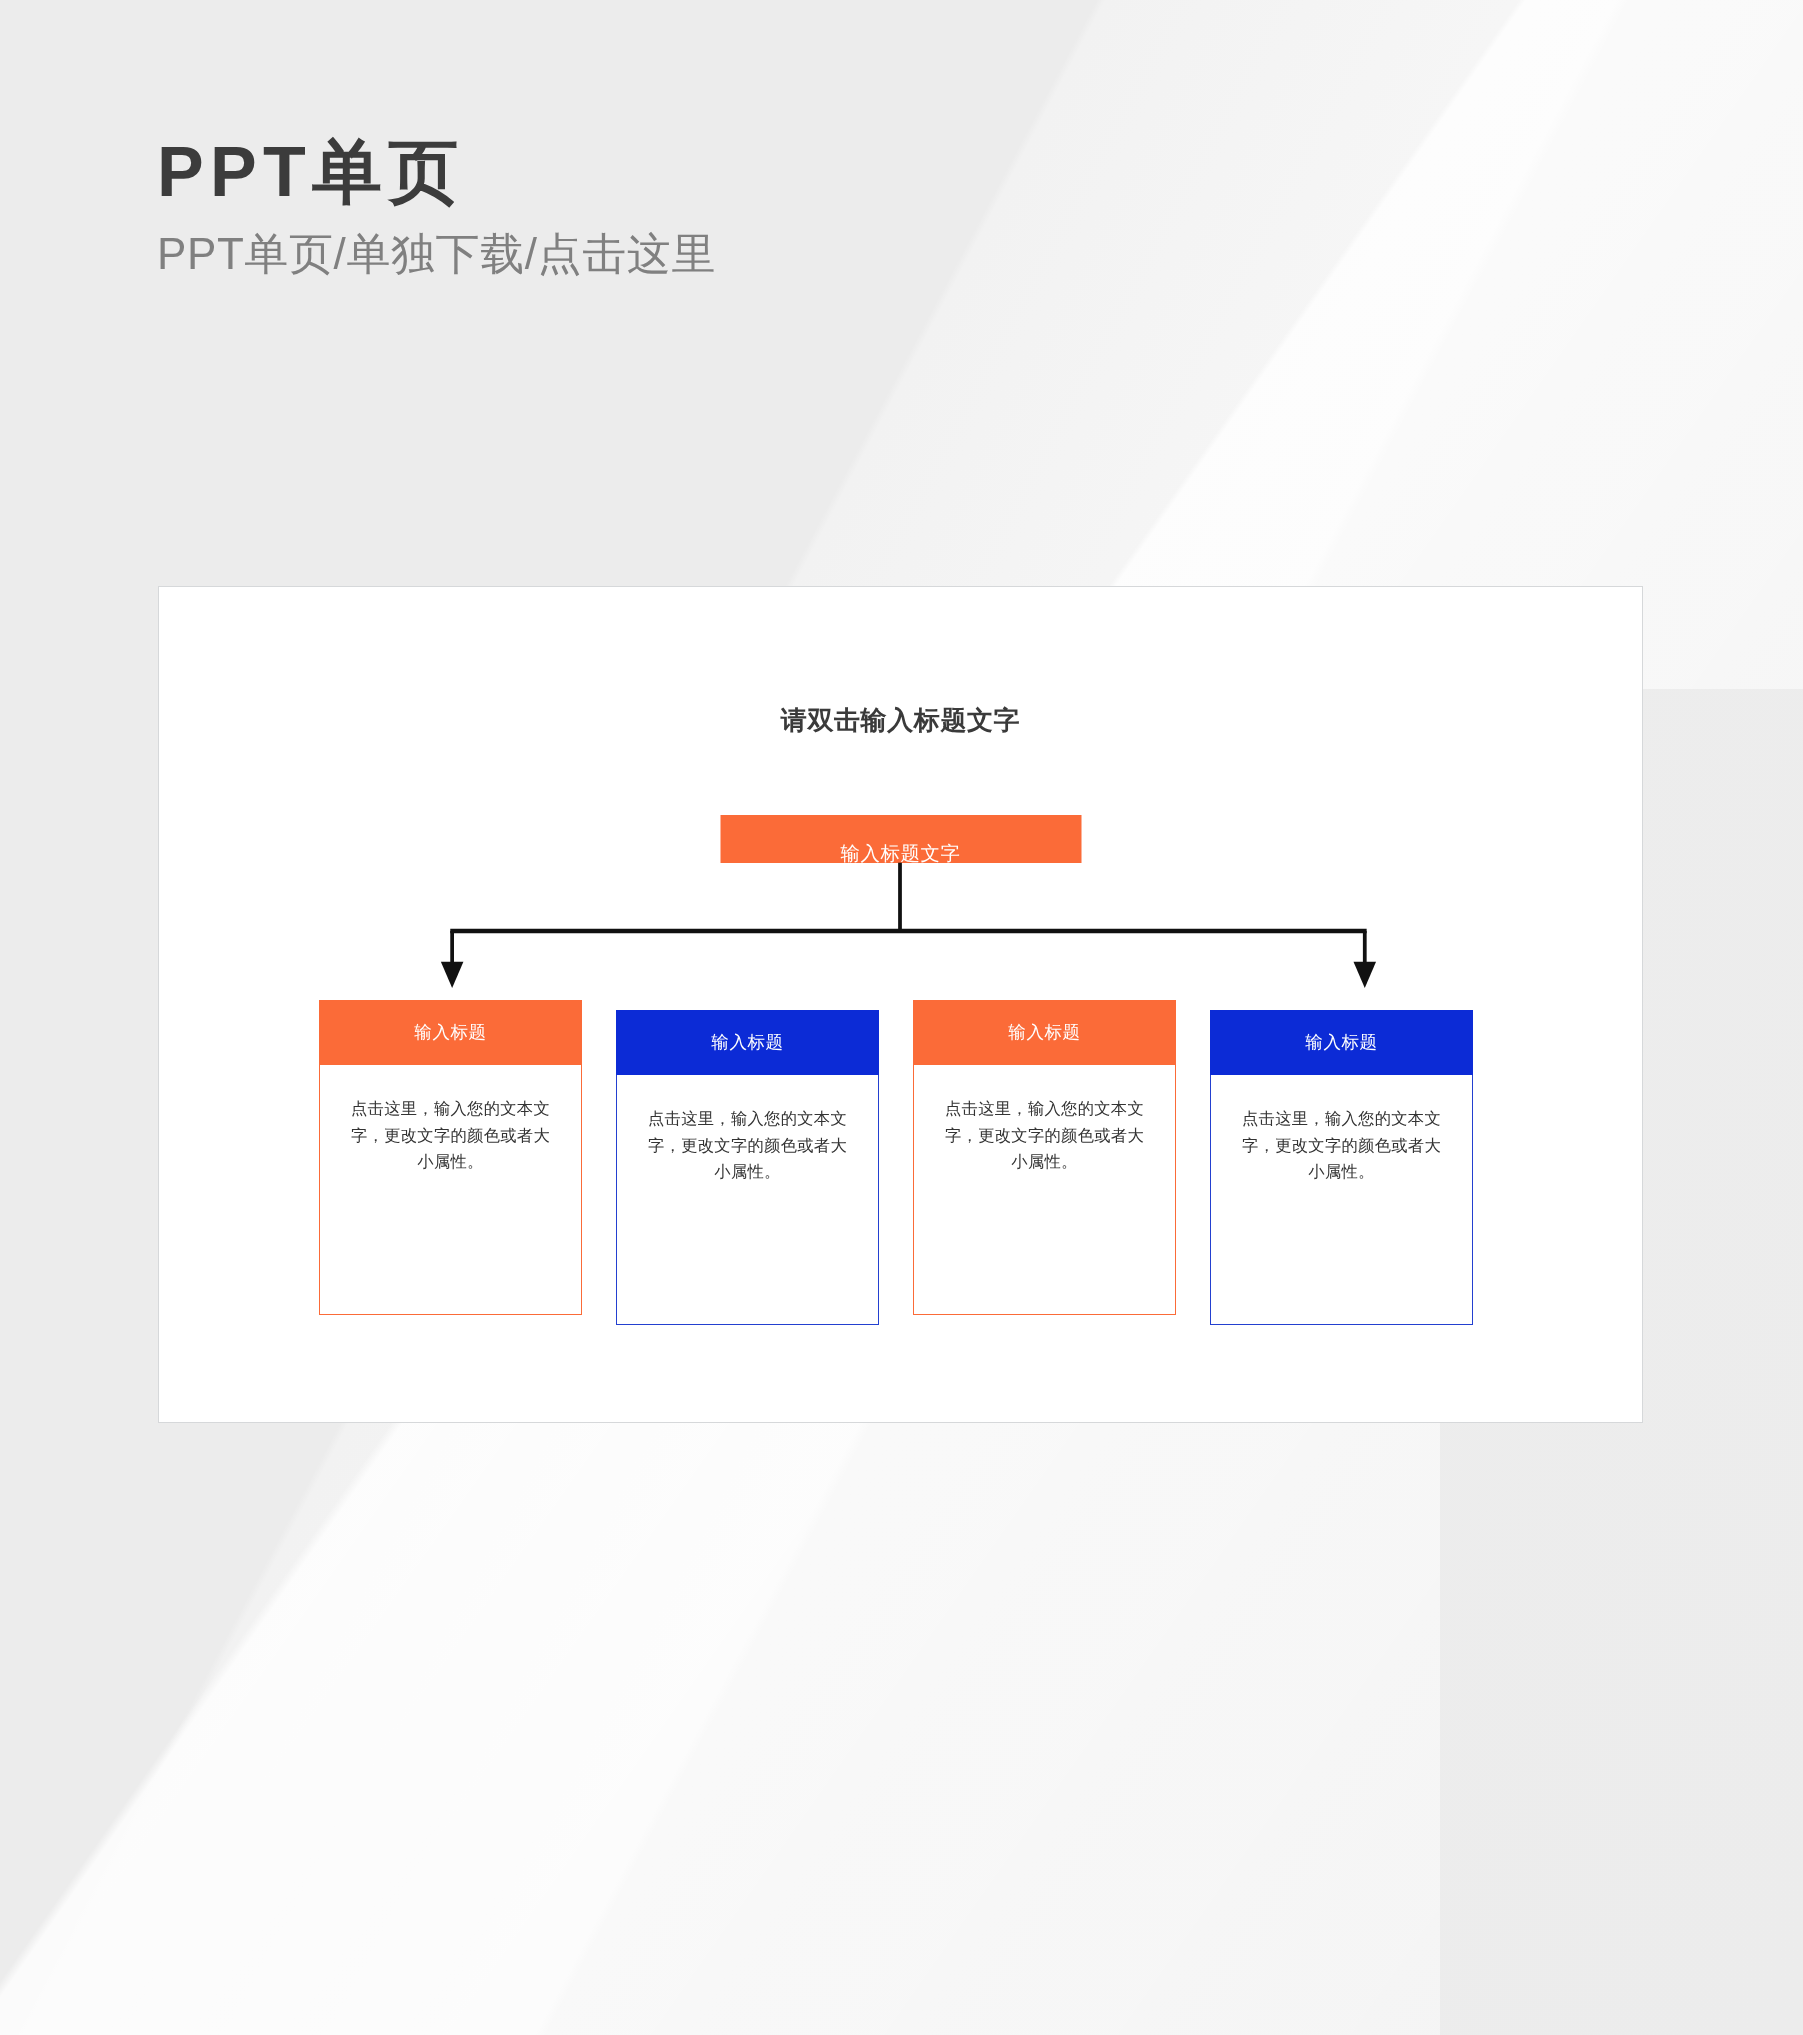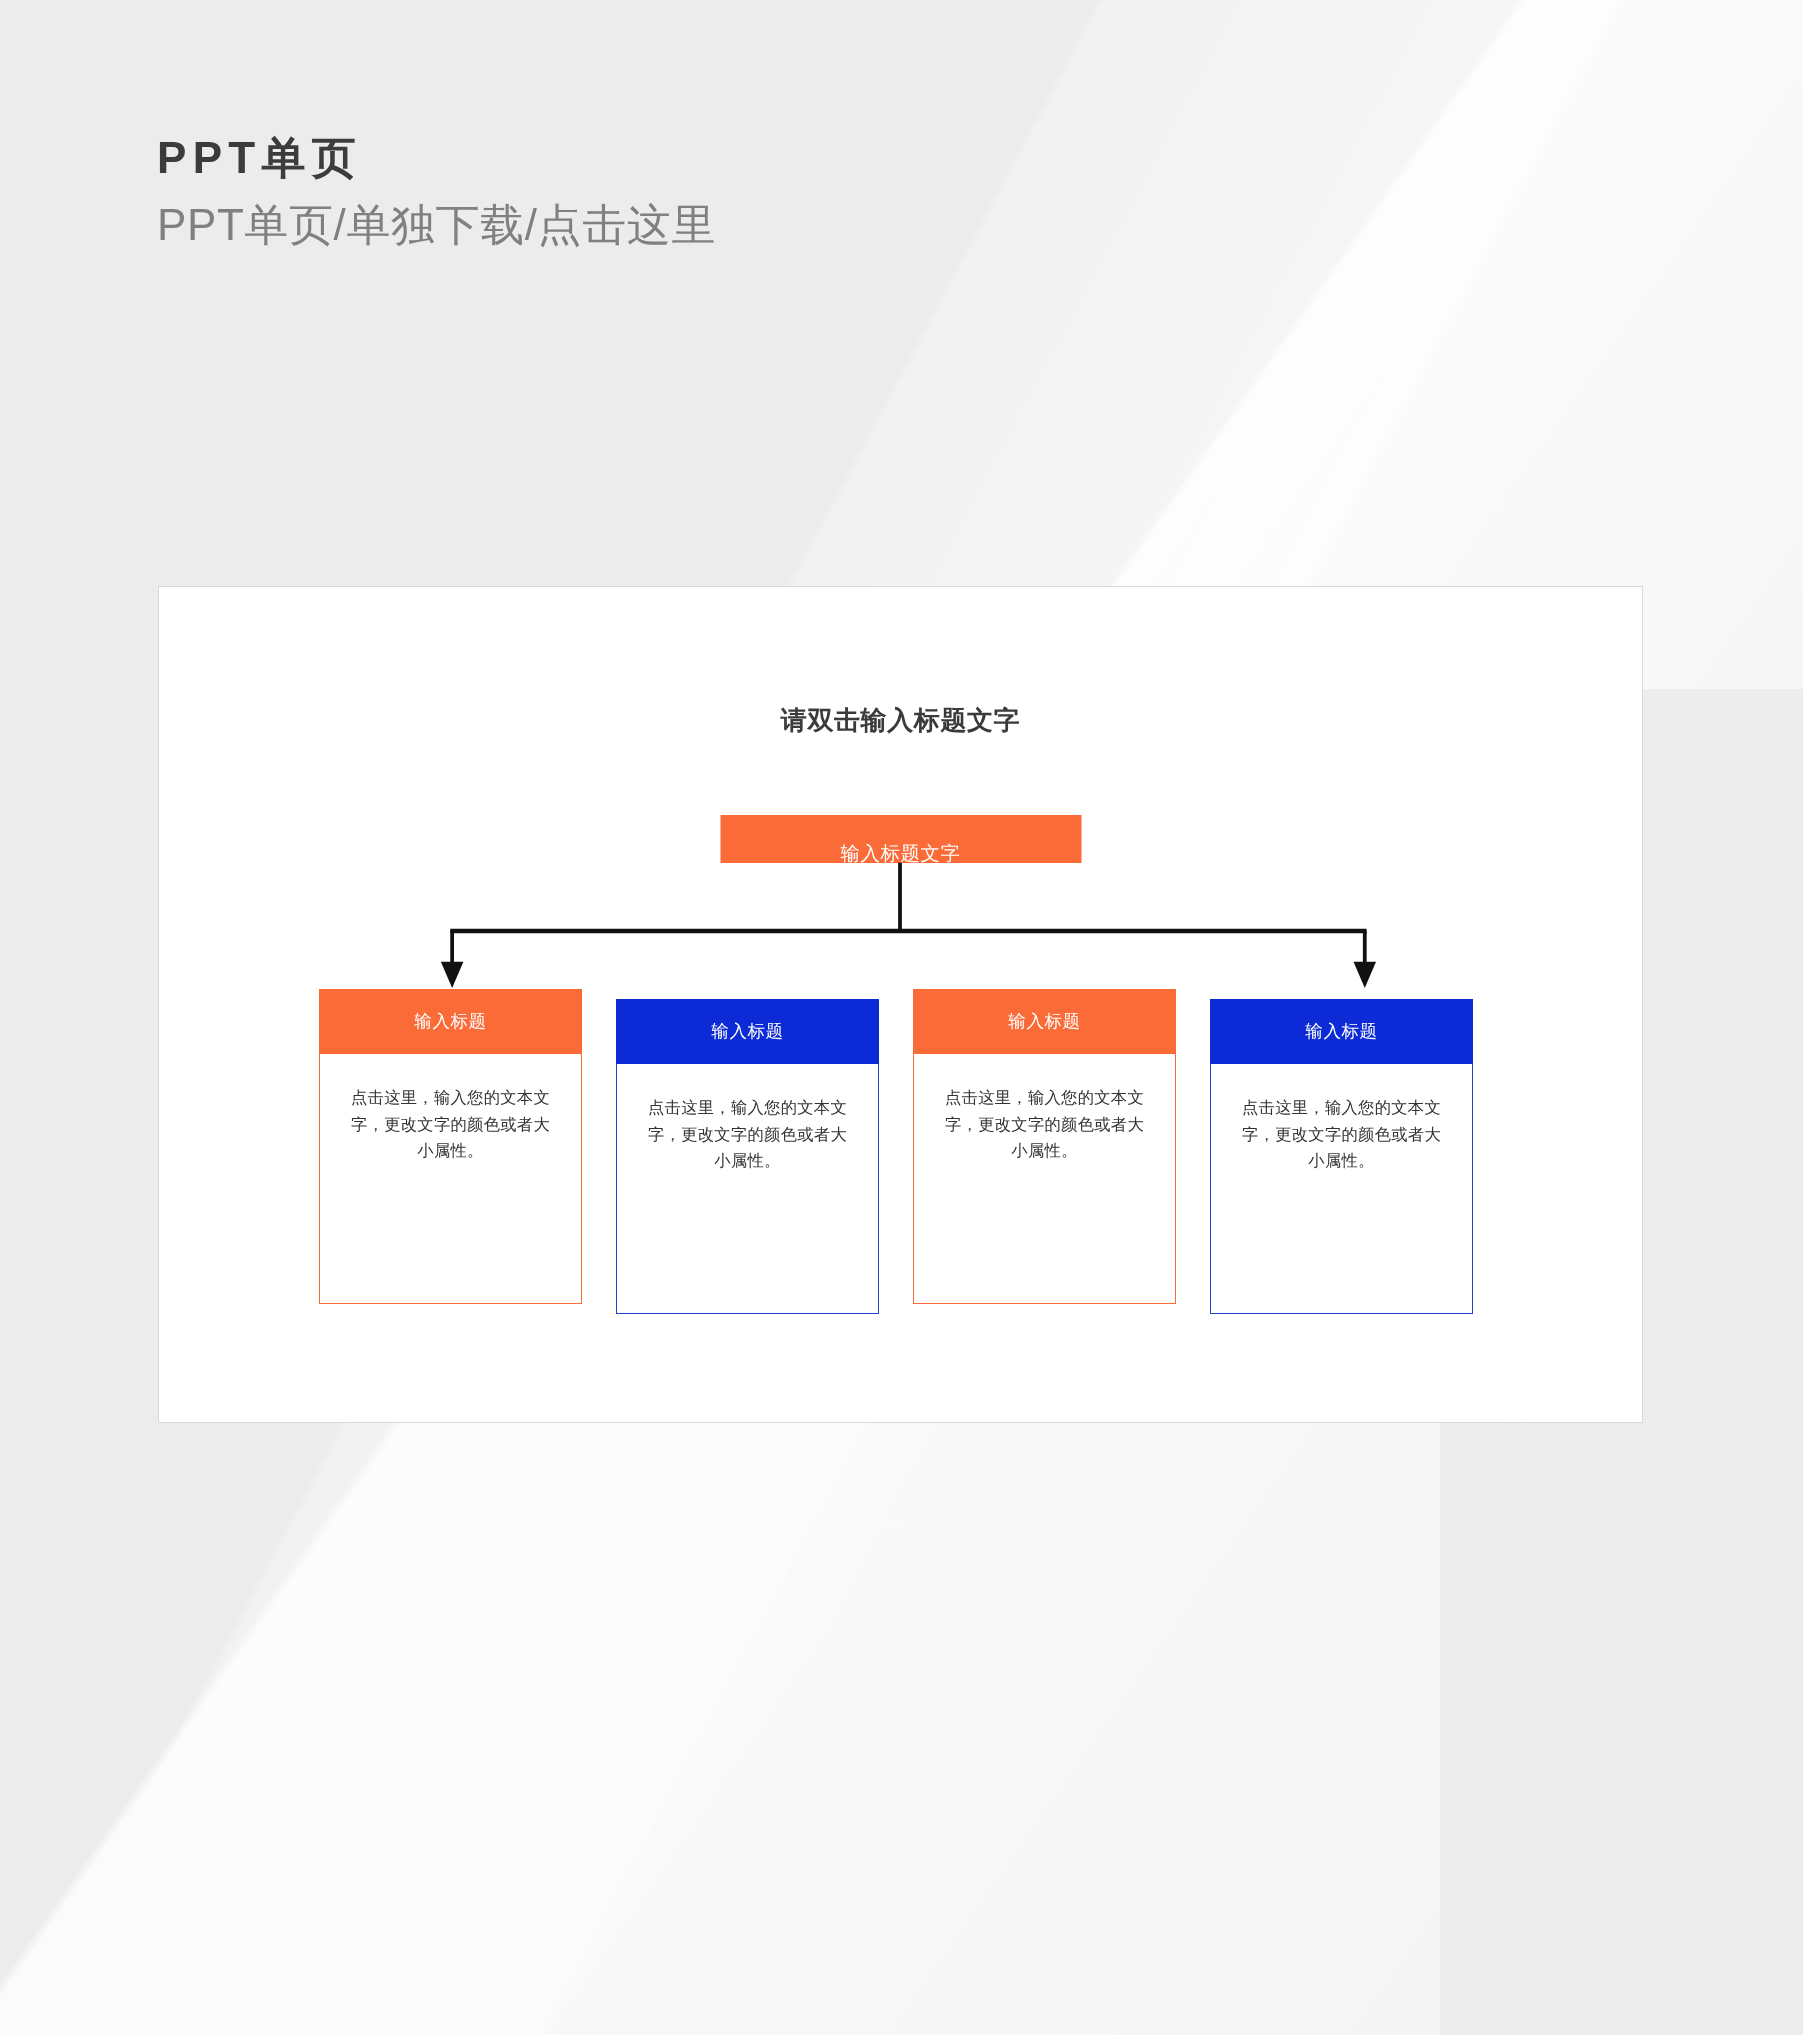--- a/index.html
+++ b/index.html
@@ -44,21 +44,21 @@
   }
 
   
   #header {
     position: absolute;
     left: 157px;
     top: 133px;
     z-index: 5;
   }
   #page-title {
-    font-size: 44px;
+    font-size: 70px;
     font-weight: 700;
     color: #3c3c3c;
     letter-spacing: 6.3px;
     line-height: 1.12;
     margin: 0;
     white-space: nowrap;
   }
   #page-subtitle {
     font-size: 44px;
     font-weight: 400;
@@ -141,20 +141,21 @@
   .card-0 { left: 0px;    top: 3.8px; }
   .card-1 { left: 297px;  top: 13.8px; }
   .card-2 { left: 594px;  top: 3.8px; }
   .card-3 { left: 891px; top: 13.8px; }
 
   .card-header {
     height: 65px;
     display: flex;
     align-items: center;
     justify-content: center;
+    margin-top: 11px;
   }
   .card-header-label {
     color: #ffffff;
     font-size: 17.5px;
     font-weight: 400;
     letter-spacing: 0.6px;
   }
   .card-body {
     height: 250px;
     box-sizing: border-box;

